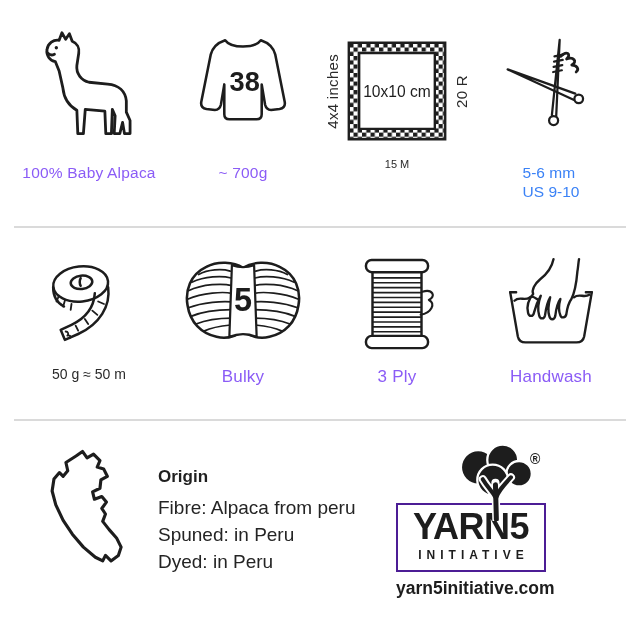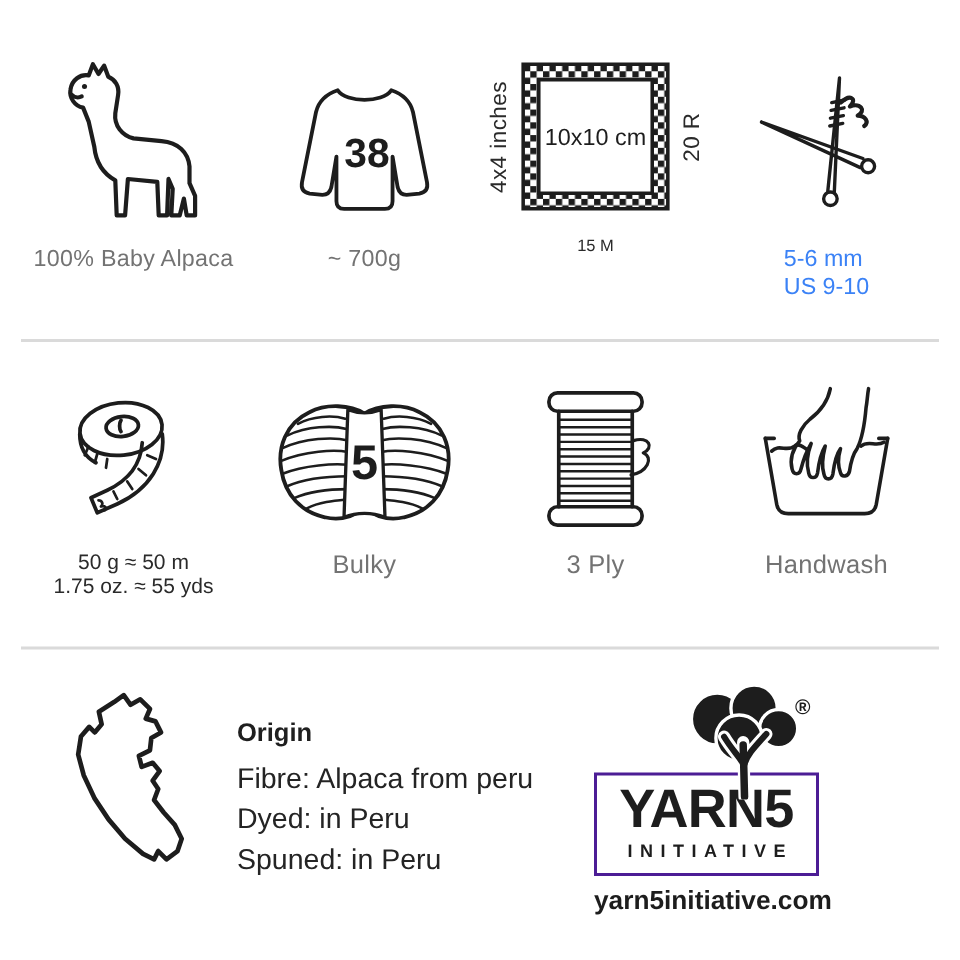--- a/index.html
+++ b/index.html
@@ -9,23 +9,23 @@
     color:#262626;overflow:hidden;
     -webkit-font-smoothing:antialiased;
   }
   .sheet{width:640px;height:640px;background:#fff;}
   svg{display:block;}
 
   
   .row-specs{display:flex;padding:30px 12px 0;}
   .row-details{display:flex;padding:0 12px;margin-top:26px;}
   .cell{flex:1;display:flex;flex-direction:column;align-items:center;}
-  .icon-box{height:122px;display:flex;align-items:flex-end;justify-content:center;}
+  .icon-box{height:122px;display:flex;justify-content:center;}
   .row-details .icon-box{height:102px;}
-  .cell-label{margin-top:12px;font-size:15.5px;color:#737373;letter-spacing:.2px;text-align:left;}
+  .cell-label{margin-top:12px;font-size:15.5px;color:#8b5cf6;letter-spacing:.2px;text-align:left;}
   .row-details .cell-label{font-size:17px;margin-top:11px;}
   .small-lines{margin-top:10px;font-size:14px;line-height:1.18;text-align:center;color:#2a2a2a;}
   .two-lines{margin-top:12px;font-size:15.5px;line-height:1.22;text-align:left;color:#3b82f6;}
   .divider{height:2px;background:#dadada;margin:0 14px;}
   .divider.d1{margin-top:24px;}
   .divider.d2{margin-top:32px;}
 
   
   .gauge-row{display:flex;align-items:center;gap:4px;height:122px;}
   .vlabel{
@@ -129,21 +129,20 @@
           <path d="M50,29 C48.5,31 48.5,36 50,38"></path>
           <path d="M17,40 C17,52 22,59 30,63"></path>
           <path d="M24,50 L21,57 M31,56 L29,63 M39,60 L38,67" stroke-width="2.2"></path>
           <path d="M83,40 C86,62 73,84 47,96 L31,103 L26,91 L39,85 C58,76 66,62 67,47"></path>
           <path d="M78,60 L71,57 M70,73 L64,68 M59,84 L55,78 M47,92 L44,86" stroke-width="2.2"></path>
           <path d="M32,93 C35,93 36,96 34,98 C37,97 39,99 37,101" stroke-width="2.2"></path>
         </svg>
       </div>
       <div class="small-lines">
         <div>50 g ≈ 50 m</div>
-        <div>1.75 oz. ≈ 55 yds</div>
       </div>
     </div>
 
     <div class="cell">
       <div class="icon-box">
         <svg width="128" height="94" viewBox="0 0 150 110" fill="none" stroke="#1d1d1d" stroke-width="3" stroke-linecap="round" stroke-linejoin="round">
           <path d="M75,16 C64,9 45,8 32,15 C13,24 7,43 10,60 C13,80 26,93 44,97 C56,100 67,96 75,90 C83,96 94,100 106,97 C124,93 137,80 140,60 C143,43 137,24 118,15 C105,8 86,9 75,16 Z"></path>
           <g stroke-width="2">
             <path d="M23,24 C34,18 50,17 60,20 M15,33 C30,26 50,25 61,28 M11,43 C28,35 51,34 62,37 M10,53 C28,45 52,44 62,46 M11,63 C28,56 52,55 62,56 M14,73 C30,66 52,65 62,65 M20,82 C34,76 52,75 62,75 M30,90 C40,85 52,84 62,83"></path>
             <path d="M127,24 C116,18 100,17 90,20 M135,33 C120,26 100,25 89,28 M139,43 C122,35 99,34 88,37 M140,53 C122,45 98,44 88,46 M139,63 C122,56 98,55 88,56 M136,73 C120,66 98,65 88,65 M130,82 C116,76 98,75 88,75 M120,90 C110,85 98,84 88,83"></path>
@@ -190,22 +189,22 @@
 
     <div class="map-wrap">
       <svg width="92" height="134" viewBox="0 0 100 140" fill="none" stroke="#1d1d1d" stroke-width="3.4" stroke-linecap="round" stroke-linejoin="round">
         <path d="M37,7 L44,2 L49,9 L56,5 L63,12 L60,19 L67,21 L71,29 L64,33 L63,42 L55,46 L57,54 L65,51 L70,57 L65,64 L69,70 L66,78 L73,87 L81,96 L86,106 L83,115 L75,121 L69,115 L66,121 L58,117 L45,106 L33,92 L23,77 L15,60 L11,45 L13,32 L19,25 L23,29 L28,23 L26,14 Z"></path>
       </svg>
     </div>
 
     <div class="origin-block">
       <div class="origin-heading">Origin</div>
       <div class="origin-line">Fibre: Alpaca from peru</div>
+      <div class="origin-line">Spuned: in Peru</div>
       <div class="origin-line">Dyed: in Peru</div>
-      <div class="origin-line">Spuned: in Peru</div>
     </div>
 
     <div class="brand">
       <span class="registered">®</span>
       <svg class="brand-blobs" viewBox="0 0 110 88">
         <circle cx="31" cy="29" r="19" fill="#1d1d1d" stroke="#fff" stroke-width="2.5"></circle>
         <circle cx="58" cy="21" r="17" fill="#1d1d1d" stroke="#fff" stroke-width="2.5"></circle>
         <circle cx="76" cy="36" r="14" fill="#1d1d1d" stroke="#fff" stroke-width="2.5"></circle>
         <circle cx="47" cy="43" r="17" fill="#1d1d1d" stroke="#fff" stroke-width="2.5"></circle>
         <g fill="none" stroke-linecap="round">

